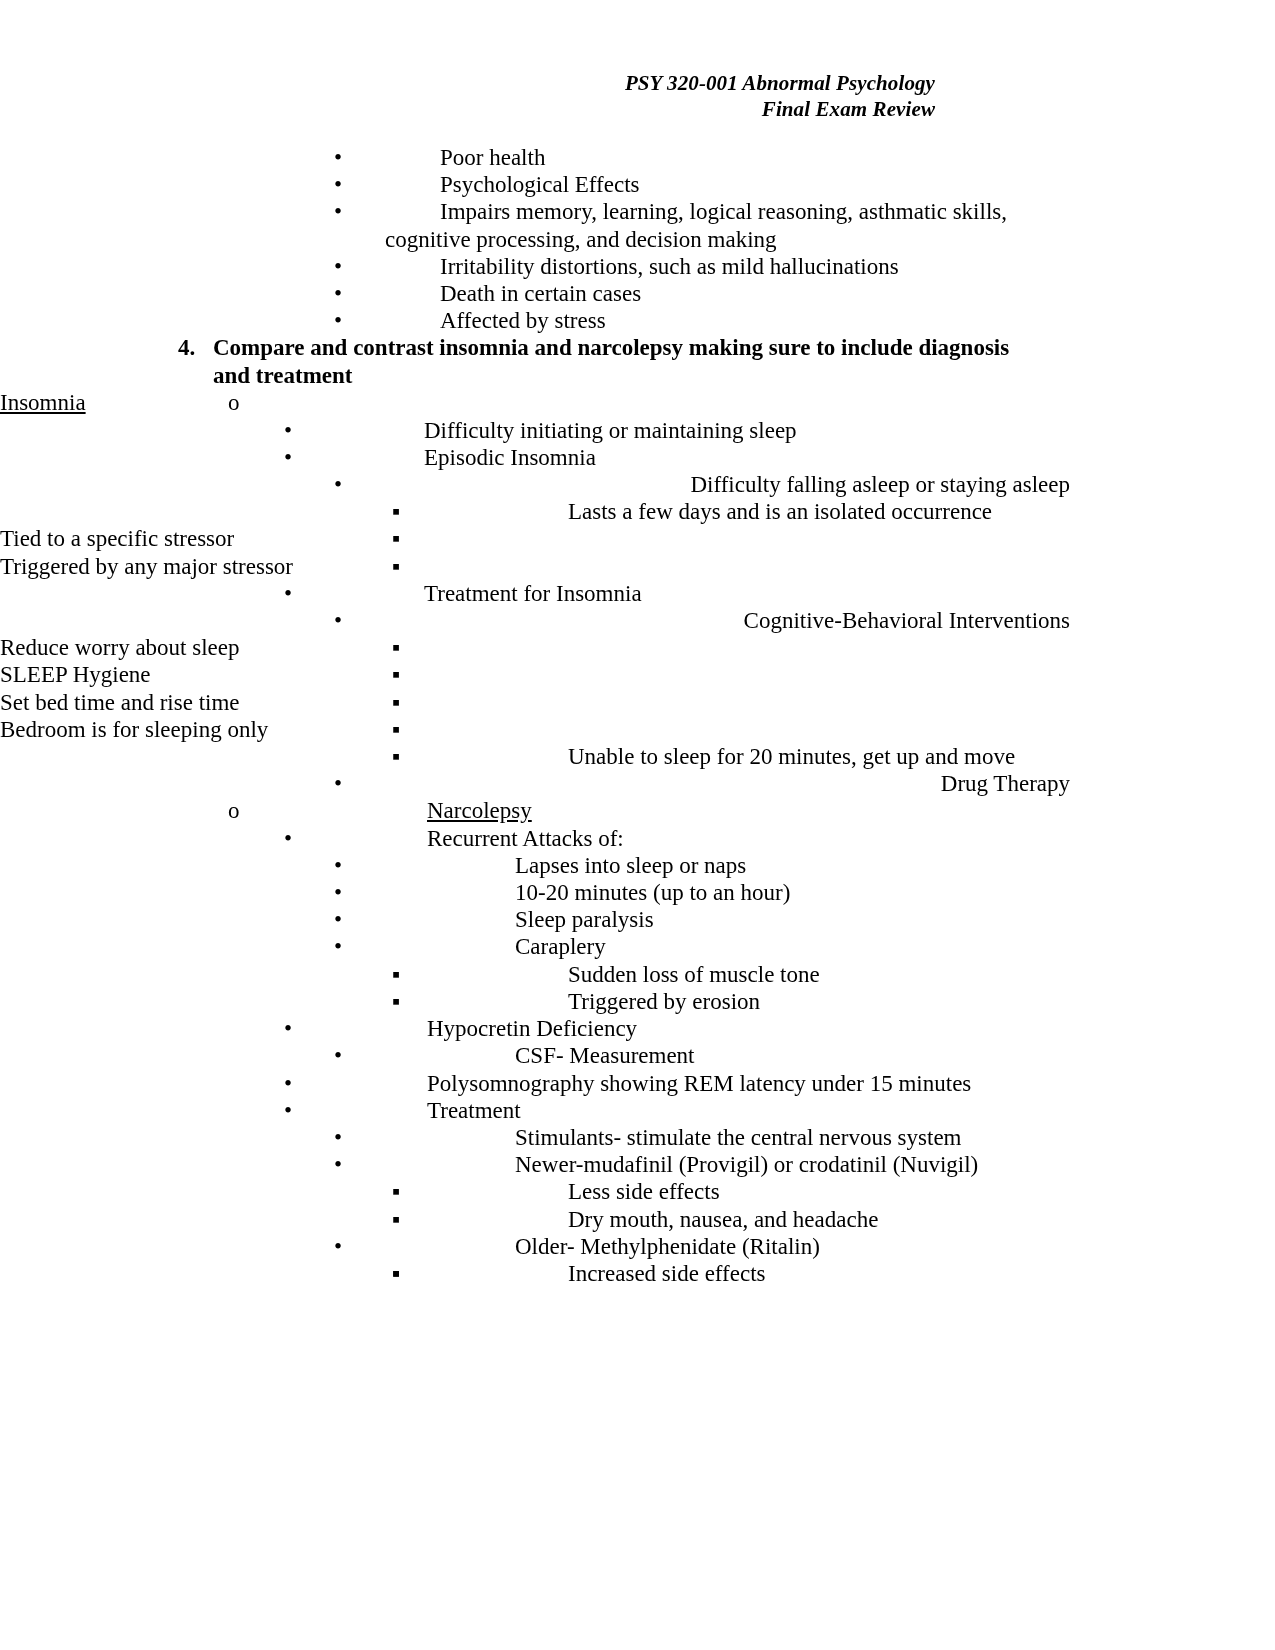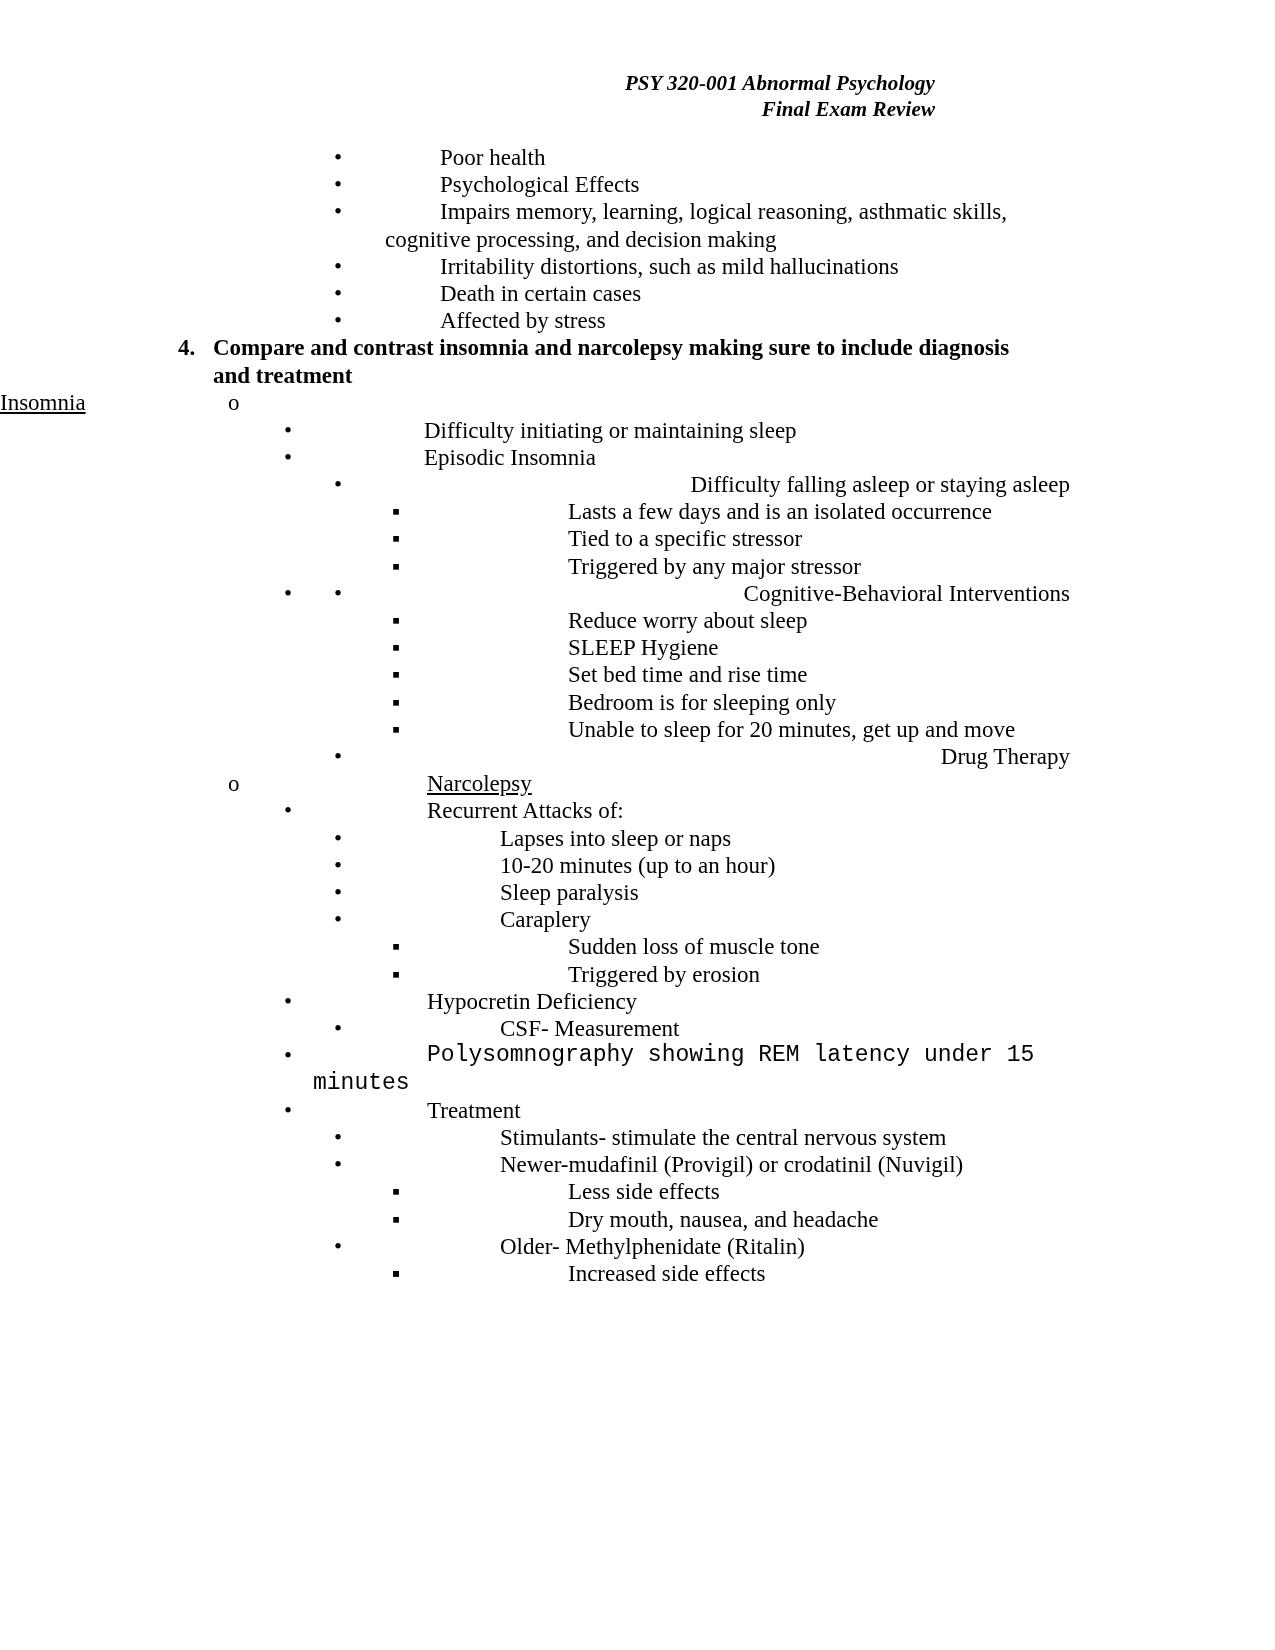--- a/index.html
+++ b/index.html
@@ -94,35 +94,35 @@
   .L1 .txt    { padding-left: 424px; text-indent: 0; margin-right: 205px; margin-left: 16px; }
   .L1 .txt.hang { padding-left: 369px; text-indent: 55px; }
 
   .L2 .marker { left: 284px; }
   .L2 .txt    { padding-left: 424px; margin-right: 205px; }
 
   .L3 .marker { left: 334px; }
   .L3 .txt    { padding-left: 498px; margin-right: 205px; text-align: right; }
 
   .L4 .marker { left: 392px; }
-  .L4 .txt    { padding-left: 568px; margin-right: 205px; }
+  .L4 .txt    { margin-right: 205px; }
   .L4 .txt.hang { padding-left: 424px; text-indent: 144px; }
 
   .LO .marker { left: 228px; }
   .LO .txt    { margin-right: 205px; }
 
   .LO2 .marker { left: 228px; }
   .LO2 .txt    { padding-left: 427px; margin-right: 205px; }
 
   .L2b .marker { left: 284px; }
   .L2b .txt    { padding-left: 427px; margin-right: 205px; }
-  .L2b .txt.hang { padding-left: 313px; text-indent: 114px; font-family: Liberation Mono, monospace; }
+  .L2b .txt.hang { padding-left: 313px; text-indent: 114px; }
 
   .L3b .marker { left: 334px; }
-  .L3b .txt    { padding-left: 500px; margin-right: 205px; }
+  .L3b .txt    { padding-left: 500px; margin-right: 205px; margin-left: 15px; }
 
   .L4b .marker { left: 392px; }
   .L4b .txt    { padding-left: 568px; margin-right: 205px; }
 </style>
 </head>
 <body>
 
 <div class="page">
 
   <div class="doc-header">
@@ -189,20 +189,21 @@
       <span class="marker bullet-sq">▪</span>
       <span class="txt">Tied to a specific stressor</span>
     </div>
     <div class="row L4">
       <span class="marker bullet-sq">▪</span>
       <span class="txt">Triggered by any major stressor</span>
     </div>
 
     <div class="row L2">
       <span class="marker bullet-dot">•</span>
+      <span class="txt">Treatment for Insomnia</span>
     </div>
     <div class="row L3">
       <span class="marker bullet-dot">•</span>
       <span class="txt">Cognitive-Behavioral Interventions</span>
     </div>
 
     <div class="row L4">
       <span class="marker bullet-sq">▪</span>
       <span class="txt">Reduce worry about sleep</span>
     </div>

